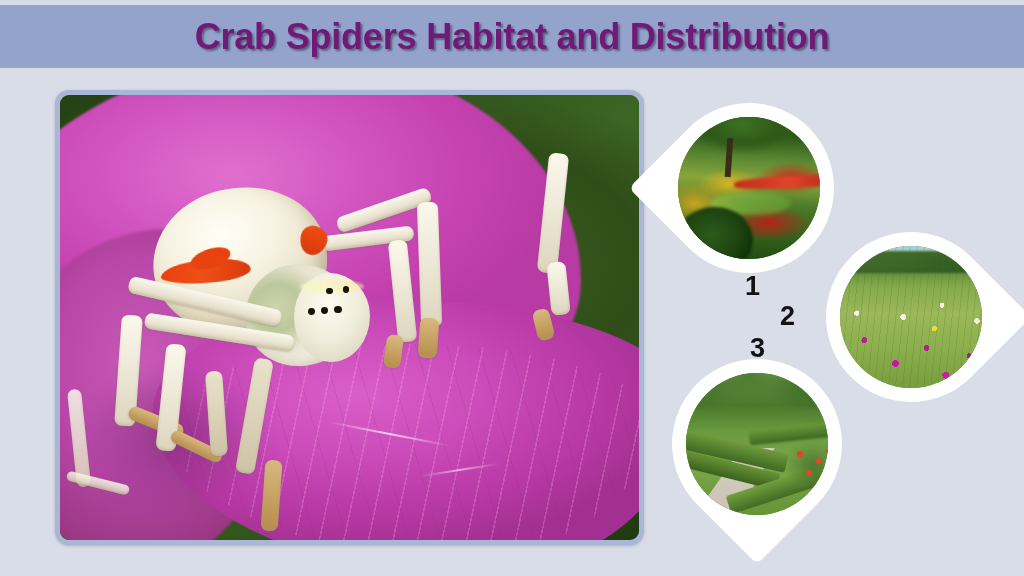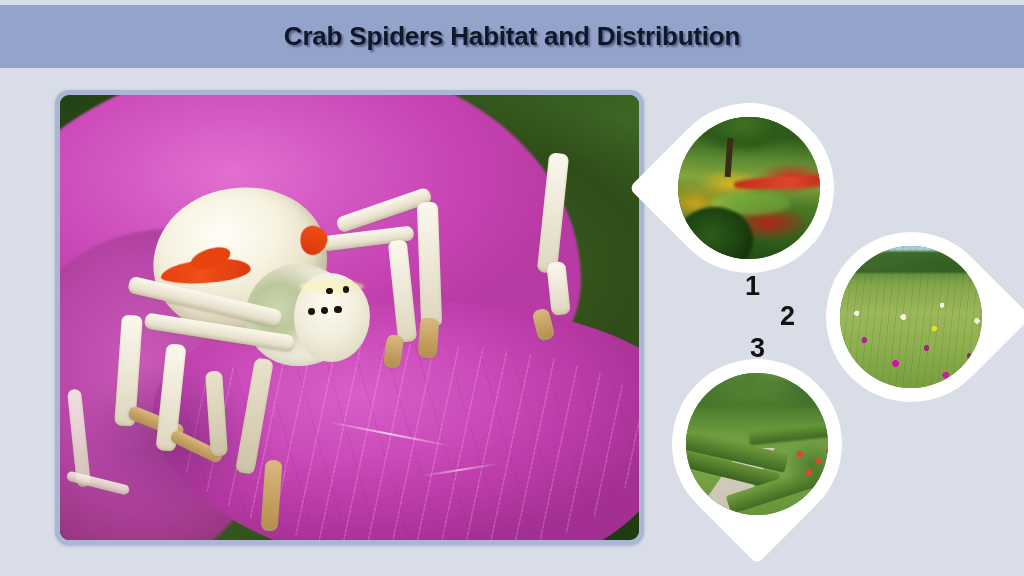--- a/index.html
+++ b/index.html
@@ -29,22 +29,22 @@
     left: 0;
     top: 5px;
     width: 1024px;
     height: 63px;
     background: #94a3cb;
     display: flex;
     align-items: center;
     justify-content: center;
   }
   .title-text {
-    color: #0f172a;
-    font-size: 26px;
+    color: #701a75;
+    font-size: 36px;
     font-weight: bold;
     letter-spacing: -0.2px;
     text-shadow: 2px 2px 2px rgba(40,50,80,0.55);
     white-space: nowrap;
     font-family: "Liberation Sans", sans-serif;
   }
 
   
   .main-photo-frame {
     position: absolute;

